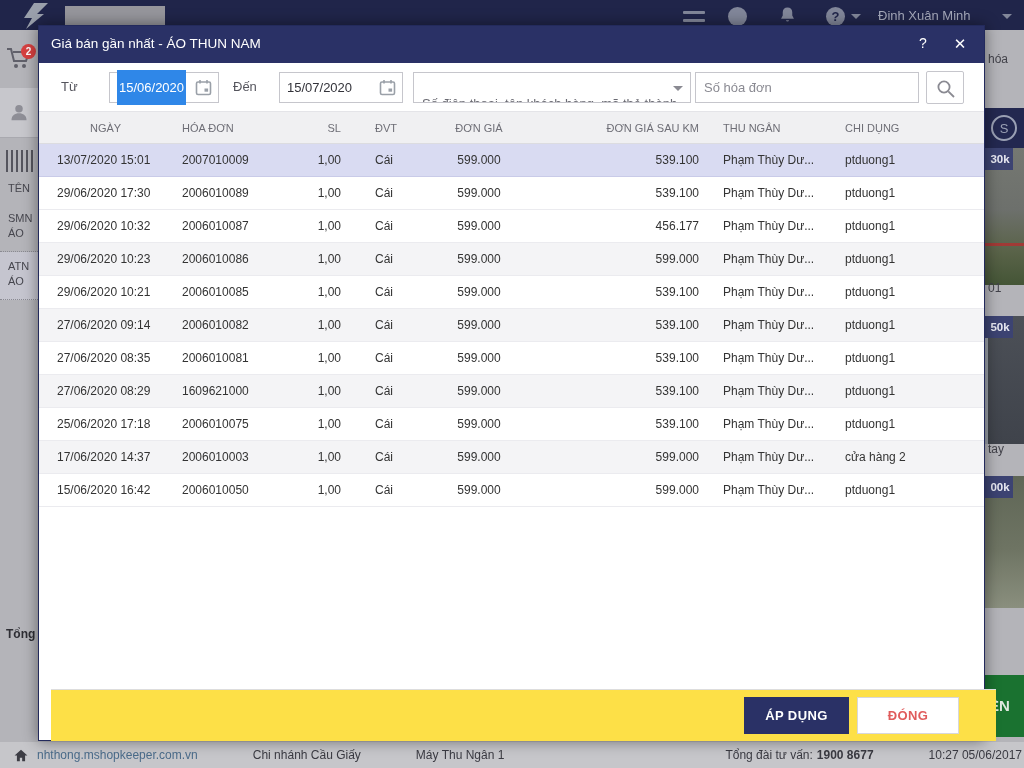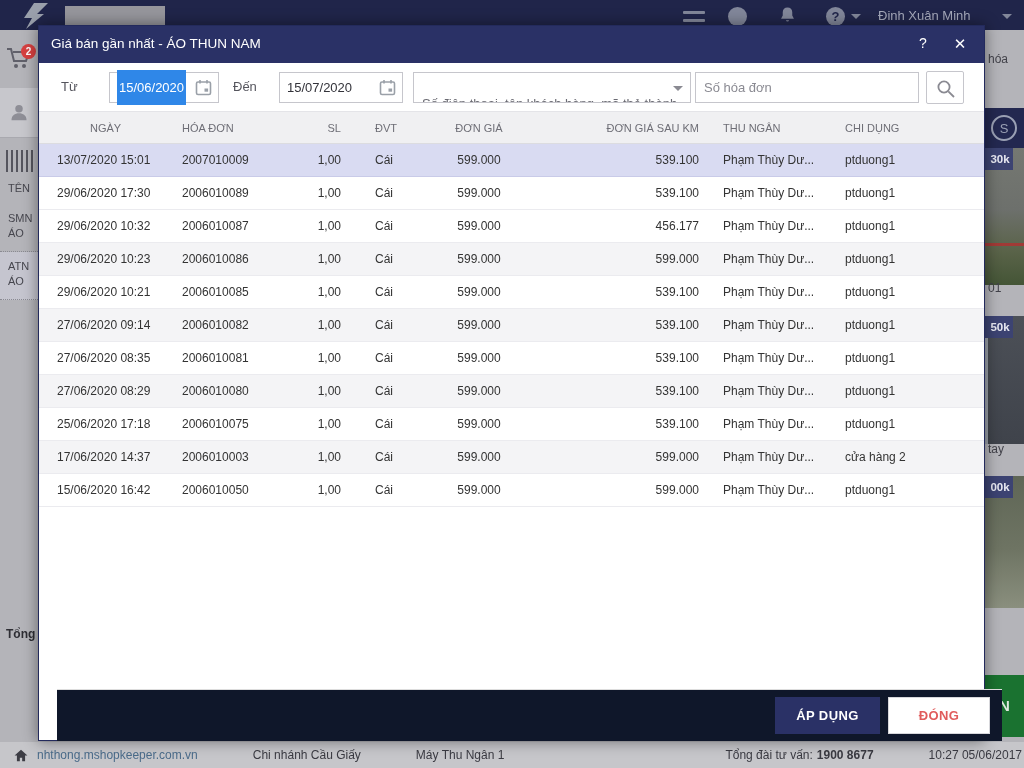--- a/index.html
+++ b/index.html
@@ -98,21 +98,21 @@
   .c0 { left:18px;  width:125px; }
   .th.c0 { left:51px; width:auto; }
   .c1 { left:143px; width:100px; }
   .c2 { left:240px; width:62px;  text-align:right; }
   .c3 { left:336px; width:60px; }
   .c4 { left:384px; width:112px; text-align:center; }
   .c5 { left:548px; width:112px; text-align:right; }
   .c6 { left:684px; width:112px; }
   .c7 { left:806px; width:132px; }
 
-  .modal-footer { position:absolute; left:18px; top:663px; width:100%; height:52px; background:#0f172a; border-top:1px solid #ddd; display:flex; align-items:center; justify-content:flex-end; padding-right:12px; }
+  .modal-footer { position:absolute; left:12px; top:663px; width:100%; height:52px; background:#fde047; border-top:1px solid #ddd; display:flex; align-items:center; justify-content:flex-end; padding-right:37px; }
   .btn { height:37px; font-size:13px; font-weight:bold; font-family:inherit; letter-spacing:.4px; cursor:pointer; }
   .btn-apply { width:105px; background:#2a3166; color:#fff; border:1px solid #2a3166; }
   .btn-close { width:102px; background:#fff; color:#e05c5c; border:1px solid #d7d7db; margin-left:8px; }
 </style>
 </head>
 <body>
 
 <div class="topbar">
   <svg class="logo" viewBox="0 0 34 28">
     <path d="M18 1 L32 1 L21 12 L28 12 L10 27 L16 16 L8 16 Z" fill="#9aa0ac"></path>
@@ -309,21 +309,21 @@
         <span class="td c1">2006010081</span>
         <span class="td c2">1,00</span>
         <span class="td c3">Cái</span>
         <span class="td c4">599.000</span>
         <span class="td c5">539.100</span>
         <span class="td c6">Phạm Thùy Dư...</span>
         <span class="td c7">ptduong1</span>
       </div>
       <div class="tr shaded">
         <span class="td c0">27/06/2020 08:29</span>
-        <span class="td c1">2006010080</span>
+        <span class="td c1">1609621000</span>
         <span class="td c2">1,00</span>
         <span class="td c3">Cái</span>
         <span class="td c4">599.000</span>
         <span class="td c5">539.100</span>
         <span class="td c6">Phạm Thùy Dư...</span>
         <span class="td c7">ptduong1</span>
       </div>
       <div class="tr">
         <span class="td c0">25/06/2020 17:18</span>
         <span class="td c1">2006010075</span>

